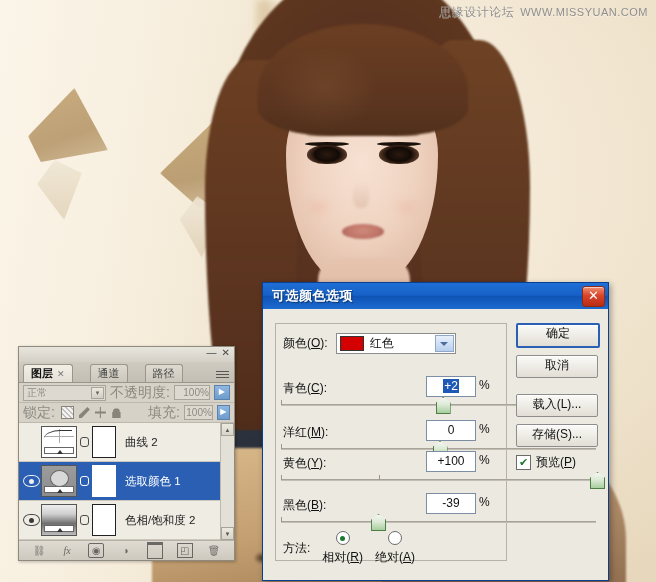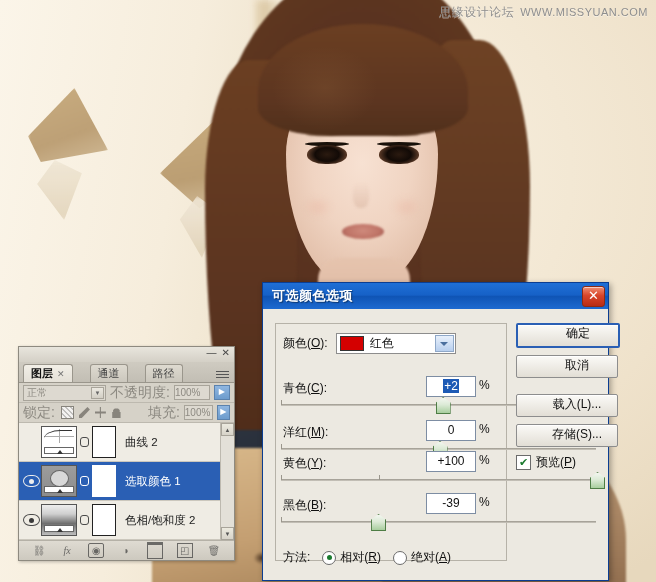--- a/index.html
+++ b/index.html
@@ -120,21 +120,21 @@
   .lp-menu i:nth-child(3){width:13px;}
   .lp-row{display:flex;align-items:center;height:19px;padding:0 4px;gap:4px;
     border-bottom:1px solid #bdb9af;color:#8d8a82;}
   .lp-sel{flex:0 0 78px;height:14px;background:#ddd9d0;border:1px solid #a8a49a;
     display:flex;align-items:center;padding-left:3px;font-size:10px;position:relative;}
   .lp-sel .arw{position:absolute;right:1px;top:1px;width:11px;height:10px;
     background:linear-gradient(180deg,#ece9e1,#d3cfc5);border:1px solid #a8a49a;
     display:flex;align-items:center;justify-content:center;font-size:6px;color:#666;}
   .lp-lbl{font-size:14px;white-space:nowrap;}
   .lp-val{width:34px;height:13px;background:#ddd9d0;border:1px solid #a8a49a;
-    font-size:10px;text-align:left;line-height:13px;}
+    font-size:10px;text-align:right;line-height:13px;}
   .lp-arrow{width:14px;height:13px;background:linear-gradient(180deg,#8fb6e0,#6d9ccd);
     border:1px solid #5b82ad;color:#fff;font-size:8px;text-align:center;line-height:12px;}
   .lp-locks{display:flex;gap:5px;align-items:center;margin-left:2px;}
   .lk{width:11px;height:11px;display:inline-block;position:relative;opacity:.75;}
   .lk-trans{border:1px solid #6d6a63;background:
      linear-gradient(45deg,#fff 25%,#bbb 25%,#bbb 50%,#fff 50%,#fff 75%,#bbb 75%);background-size:5px 5px;}
   .lk-brush{background:#6d6a63;clip-path:polygon(78% 0,100% 22%,26% 100%,0 100%,0 74%);}
   .lk-move{background:#6d6a63;clip-path:polygon(45% 0,55% 0,55% 40%,100% 40%,100% 60%,55% 60%,55% 100%,45% 100%,45% 60%,0 60%,0 40%,45% 40%);}
   .lk-lock{background:#6d6a63;clip-path:polygon(20% 45%,20% 28%,35% 14%,65% 14%,80% 28%,80% 45%,88% 45%,88% 100%,12% 100%,12% 45%);}
 
@@ -225,30 +225,30 @@
   .tick{position:absolute;top:24px;width:1px;height:5px;background:#9a968c;}
   .thumb-s{position:absolute;top:21px;width:13px;height:15px;margin-left:-6px;
     background:linear-gradient(180deg,#f2f6ef 0%,#dcead6 45%,#a8ce9e 100%);
     border:1px solid #4e7d45;
     clip-path:polygon(50% 0%,100% 34%,100% 100%,0 100%,0 34%);}
 
   .btns{position:absolute;right:12px;top:14px;width:80px;}
   .btn{width:80px;height:21px;margin-bottom:7px;font-size:12px;
     background:linear-gradient(180deg,#fbfaf7,#e2ded5);
     border:1px solid #8d8d8d;border-radius:2px;text-align:center;line-height:19px;
-    box-shadow:inset 0 1px 0 #fff;cursor:pointer;color:#111;padding-left:20px;}
+    box-shadow:inset 0 1px 0 #fff;cursor:pointer;color:#111;}
   .btn.default{border:2px solid #2a5fb4;line-height:17px;}
   .btn.gap{margin-top:16px;}
   .chk-row{display:flex;align-items:center;gap:5px;margin-top:4px;font-size:12px;}
   .chk{width:13px;height:13px;border:1px solid #6b6b6b;background:#fff;
     display:flex;align-items:center;justify-content:center;color:#1a7a2e;font-size:11px;
     line-height:11px;font-weight:bold;}
 
   .method{position:absolute;left:20px;bottom:14px;display:flex;align-items:center;gap:12px;font-size:12px;}
-  .radio{display:flex;align-items:center;gap:4px;}
+  .radio{display:flex;align-items:center;gap:4px;flex-direction:column;}
   .rd{width:12px;height:12px;border-radius:50%;border:1px solid #6b6b6b;background:#fff;
     display:flex;align-items:center;justify-content:center;}
   .rd b{width:5px;height:5px;border-radius:50%;background:#1a7a2e;display:block;}
 </style>
 </head>
 <body>
 
 <div id="photo">
   <div class="bg-base"></div>
   <div class="wall-panel"></div>

